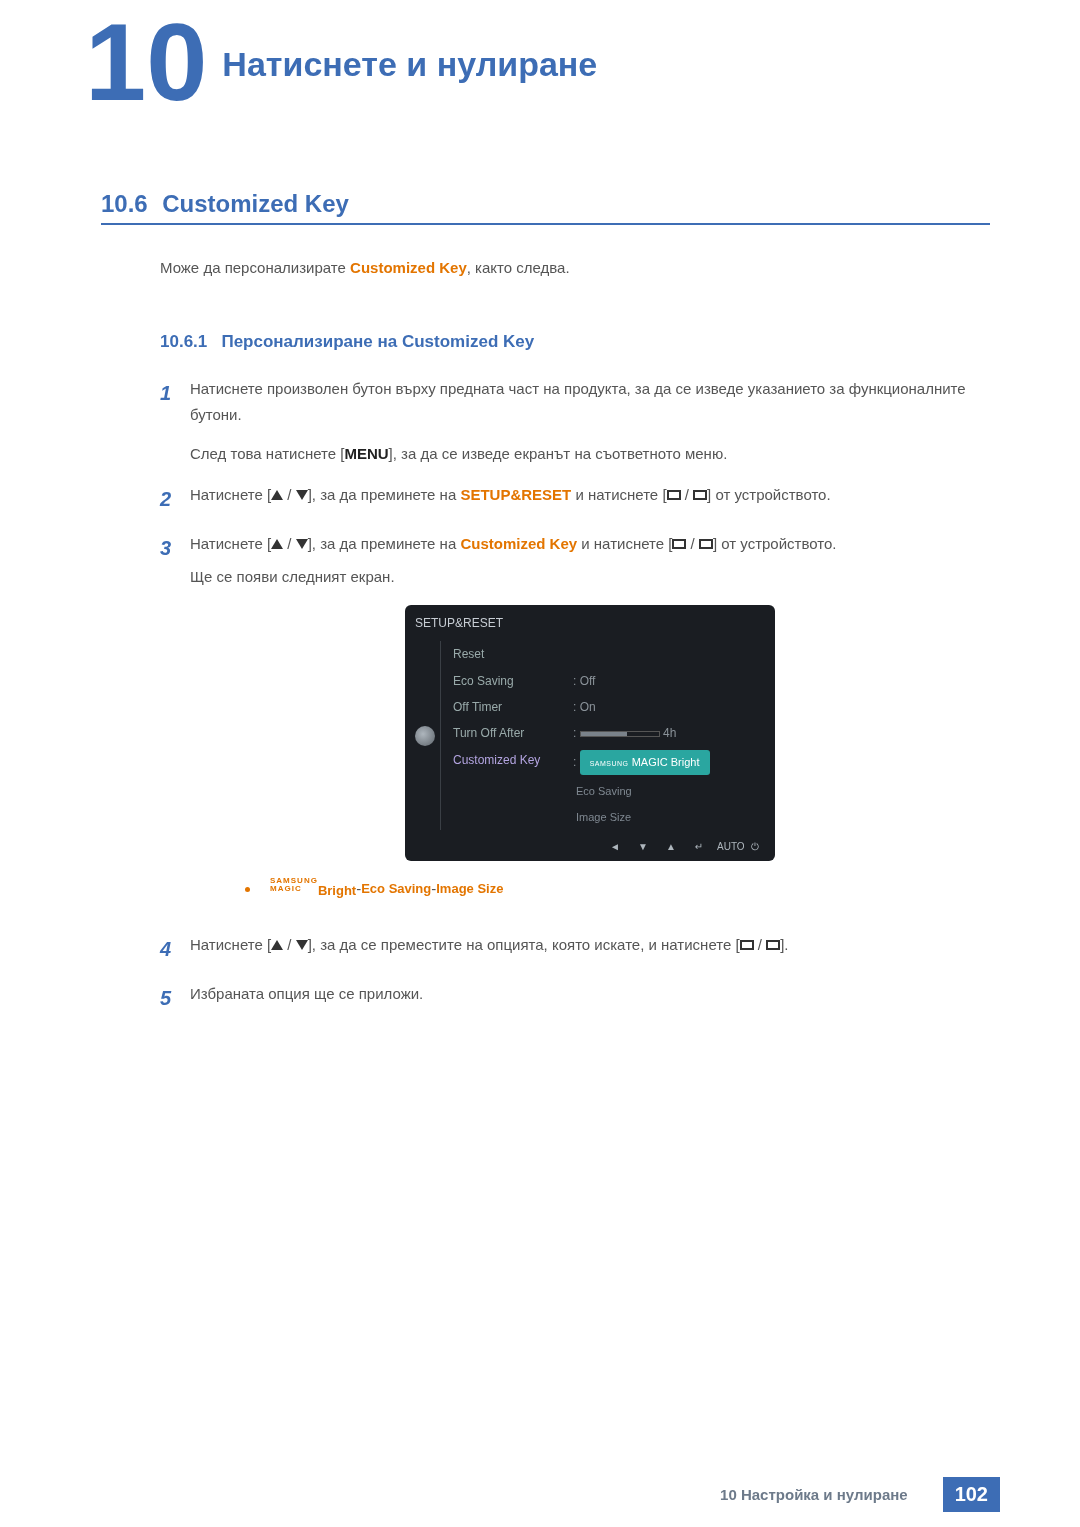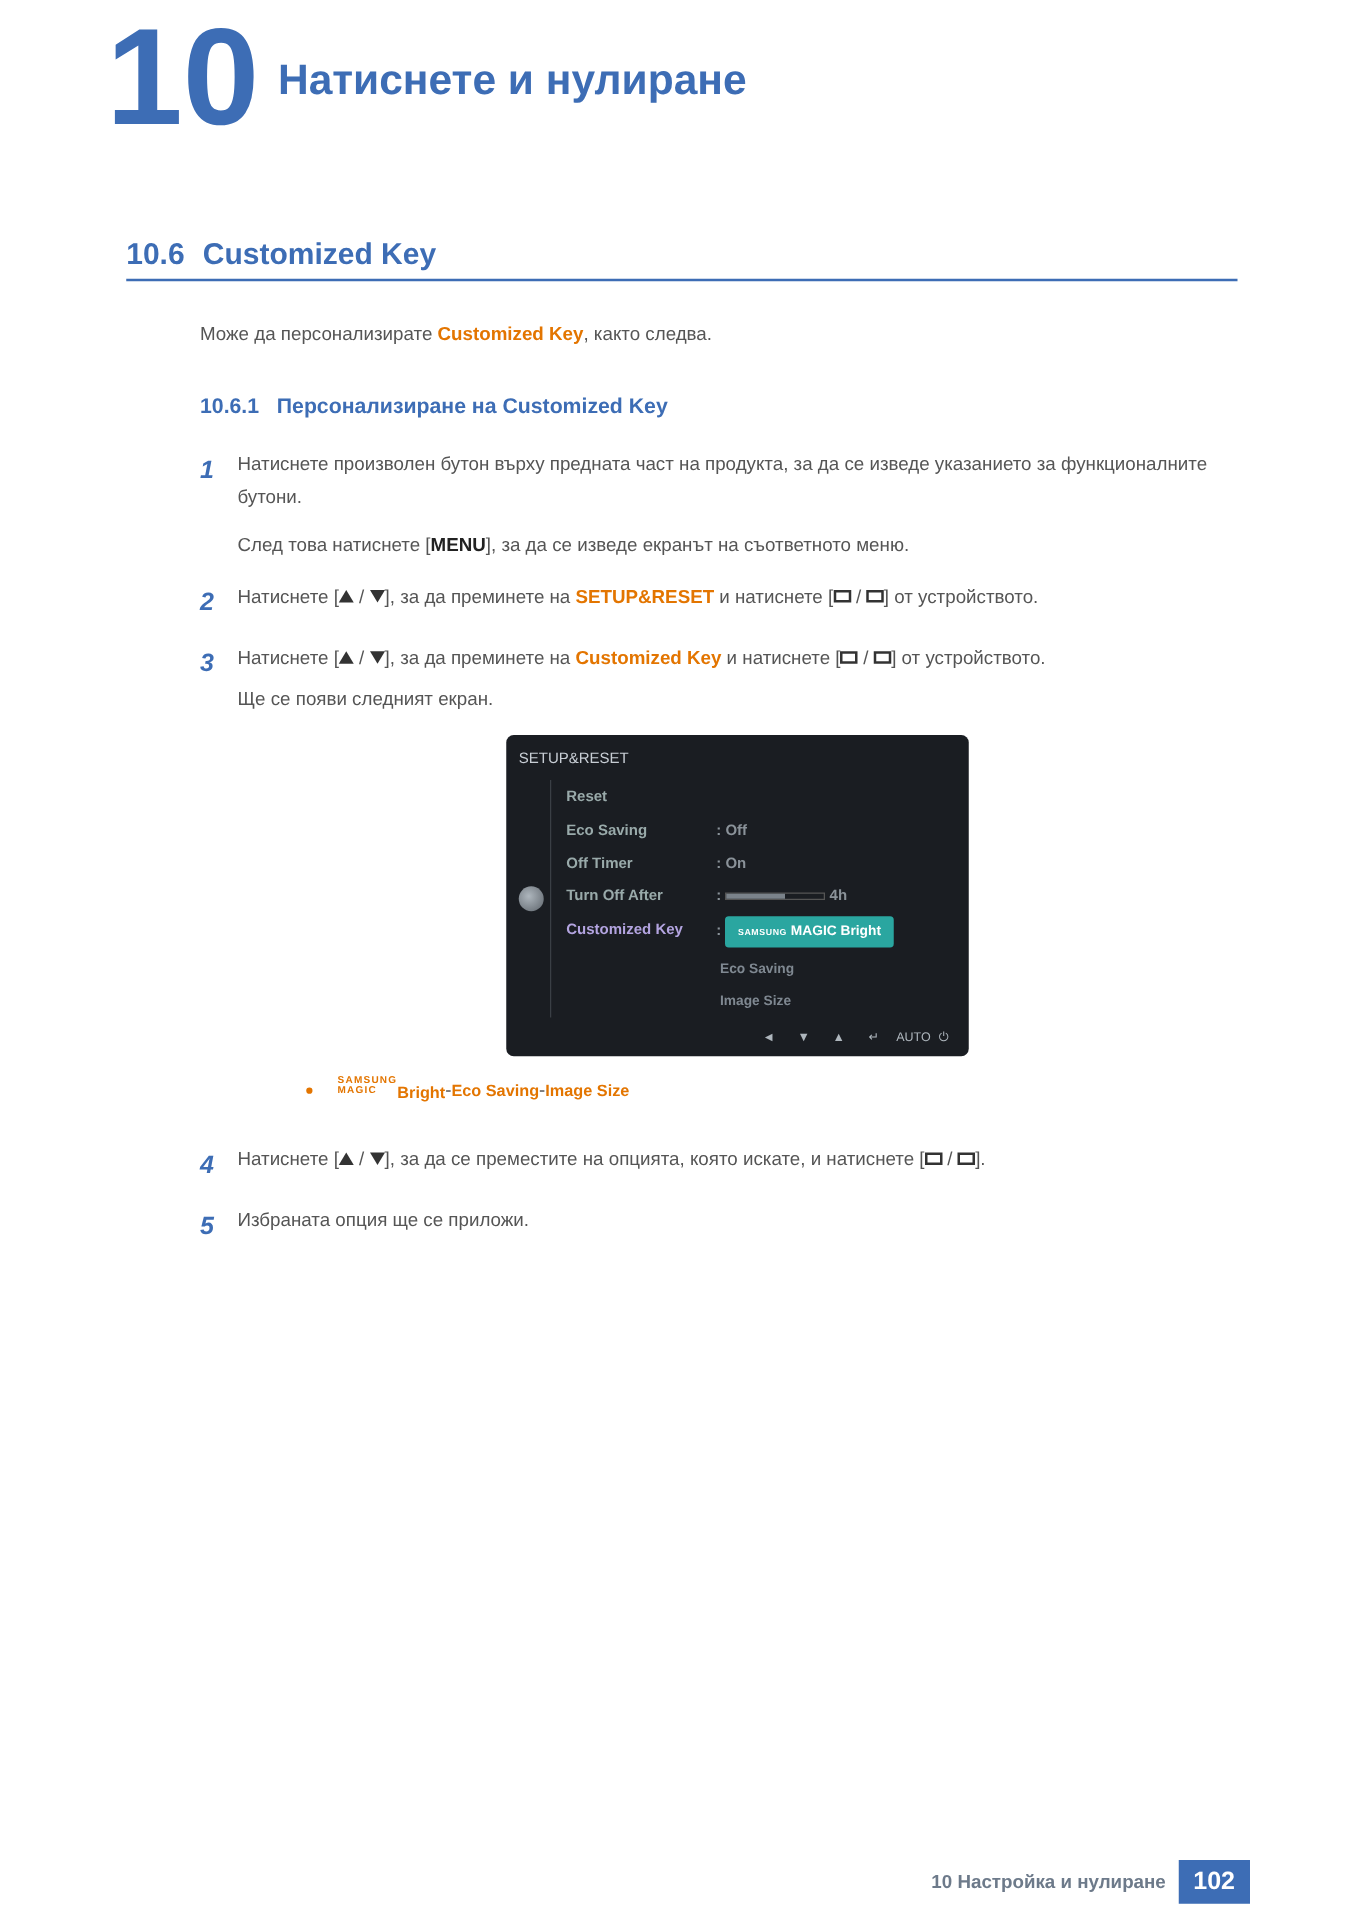--- a/index.html
+++ b/index.html
@@ -55,21 +55,21 @@
   position: absolute;
   top: 255px;
   left: 160px;
   right: 90px;
   font-size: 15px;
   line-height: 1.7;
 }
 .intro { color: #555; }
 .intro .orange { color: #e37500; font-weight: bold; }
 .subsection {
-  margin-top: 30px;
+  margin-top: 47px;
   margin-bottom: 20px;
 }
 .sub-num, .sub-title {
   color: #3d6db5;
   font-weight: bold;
   font-size: 17px;
 }
 .sub-title { margin-left: 10px; }
 .steps { margin-top: 15px; }
 .step { display: flex; margin-bottom: 15px; }
@@ -113,21 +113,21 @@
   border-radius: 6px;
   padding: 8px 10px 6px;
   color: #9aa;
   font-size: 12px;
 }
 .osd-title {
   color: #c7cdd4;
   font-size: 12px;
   margin-bottom: 8px;
 }
-.osd-body { display: flex; font-weight: bold; }
+.osd-body { display: flex; }
 .osd-indicator {
   width: 25px;
   display: flex;
   align-items: center;
   padding-right: 3px;
 }
 .osd-circle {
   width: 20px;
   height: 20px;
   border-radius: 50%;
@@ -179,24 +179,25 @@
 .bullet-row {
   display: flex;
   align-items: center;
   margin: 15px 0 15px 55px;
 }
 .bullet { width: 5px; height: 5px; background: #e37500; border-radius: 50%; margin-right: 20px; }
 .magic-label { color:#e37500; font-weight:bold; font-size:13px; }
 .magic-prefix { font-size:8px; letter-spacing:1px; display:inline-block; line-height:1; vertical-align:4px; color:#e37500; }
 .footer {
   position: absolute;
-  bottom: 4px;
+  bottom: 15px;
   right: 80px;
   display: flex;
   align-items: center;
+  gap: 25px;
 }
 .footer-txt {
   color: #6d7a8a;
   font-size: 15px;
   font-weight: bold;
 }
 .footer-num {
   background: #3d6db5;
   color: #fff;
   font-weight: bold;

